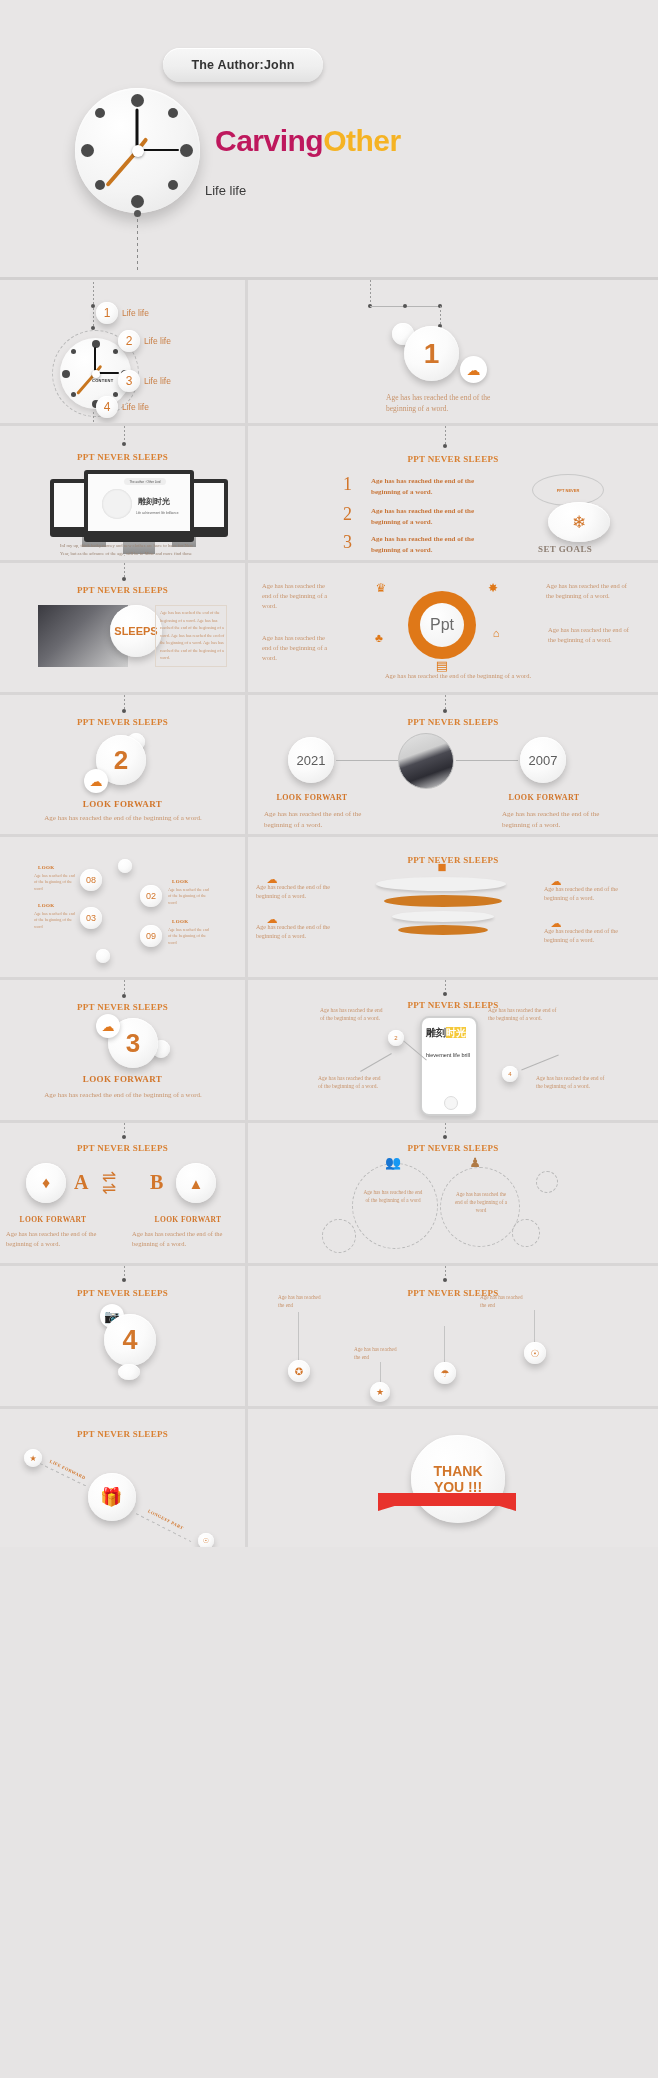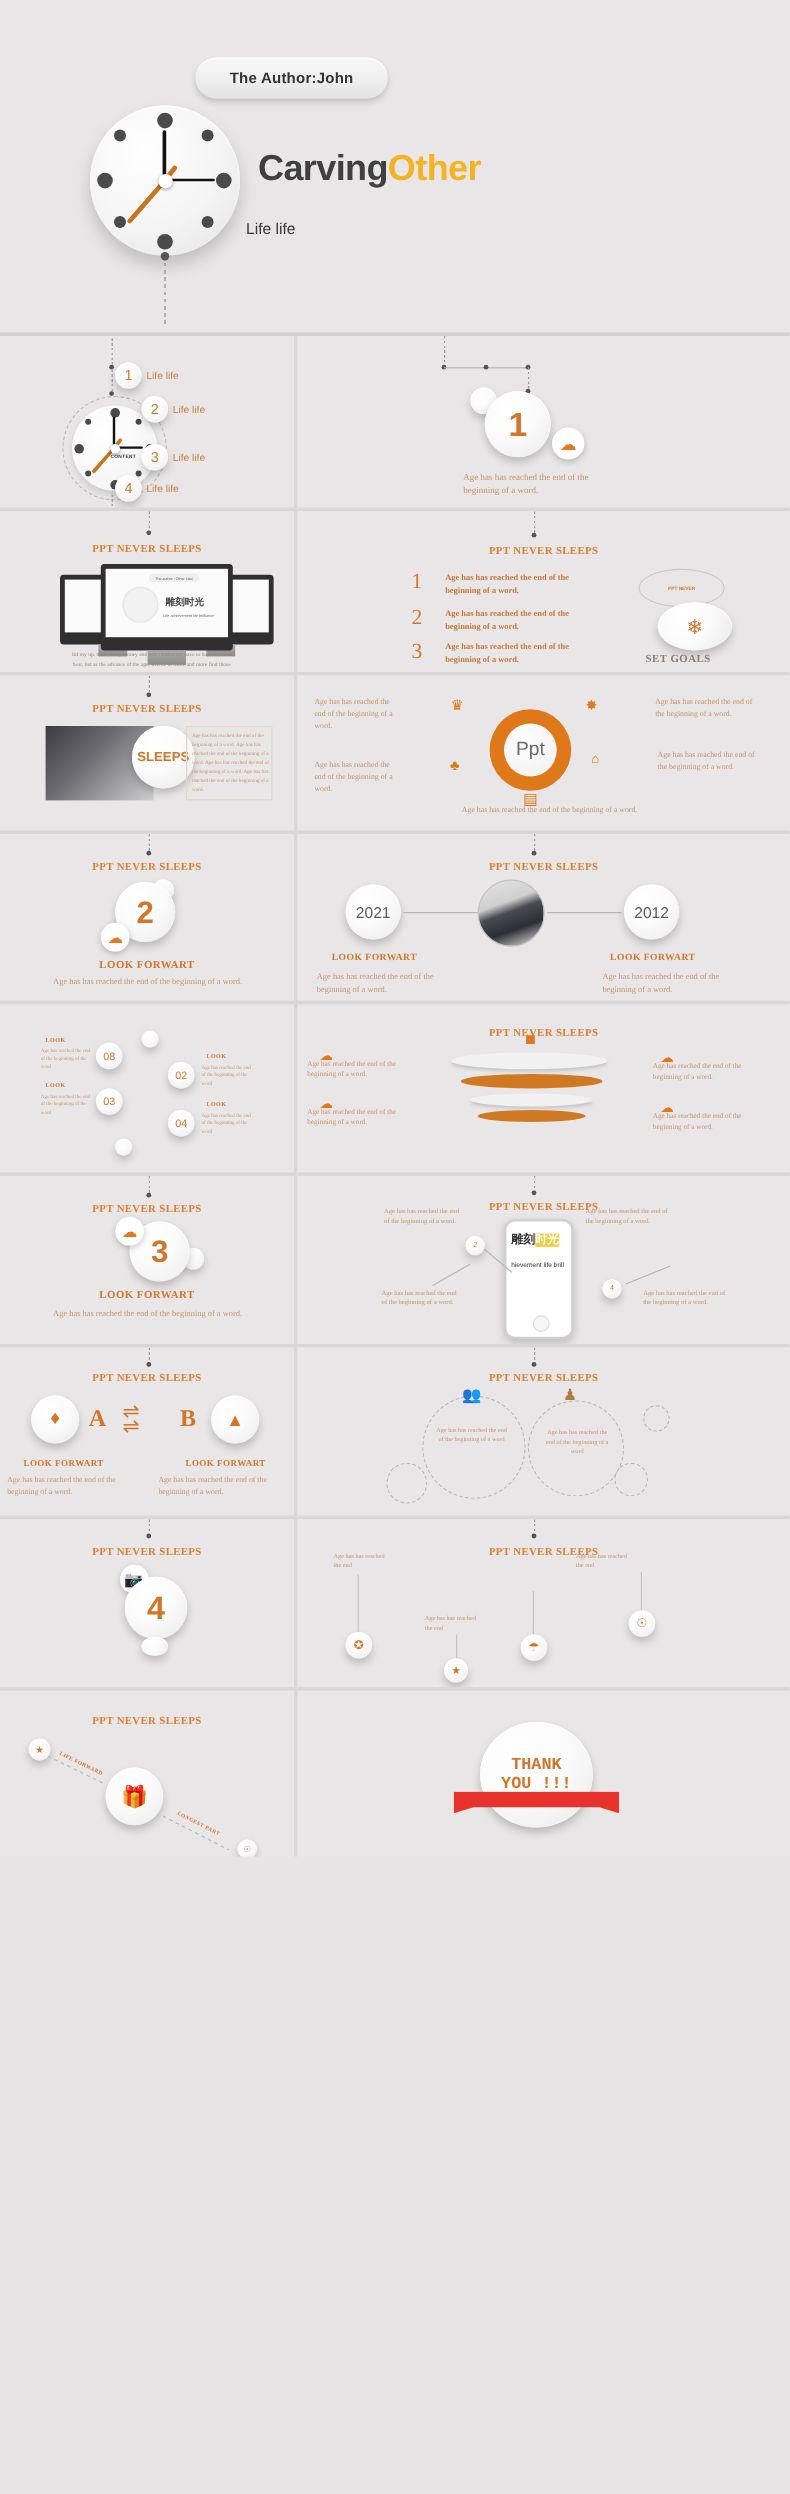--- a/index.html
+++ b/index.html
@@ -28,21 +28,21 @@
     background:radial-gradient(circle at 36% 30%, #ffffff 0%, #f4f4f4 55%, #e4e4e4 100%);
     box-shadow:0 8px 14px rgba(0,0,0,.18), inset 0 1px 2px #fff;
   }
   .dot-mark { position:absolute; background:#4a4a4a; border-radius:50%; }
   .hand { position:absolute; transform-origin: 0% 50%; border-radius:2px; }
   .hub { position:absolute; width:12px; height:12px; border-radius:50%; background:#fff;
          box-shadow:0 1px 3px rgba(0,0,0,.4); left:50%; top:50%; transform:translate(-50%,-50%); z-index:5;}
   .brand {
     position:absolute; left:215px; top:124px; font-size:30px; font-weight:bold; letter-spacing:-0.5px;
   }
-  .brand .b1 { color:#404040; }
+  .brand .b1 { color:#be185d; }
   .brand .b2 { color:#f5b324; }
   .tagline { position:absolute; left:205px; top:183px; font-size:13px; color:#3a3a3a; }
 
   .stem { position:absolute; width:1px; background:repeating-linear-gradient(180deg,#8a8a8a 0 3px, transparent 3px 6px); }
   .stem-dot { position:absolute; width:7px; height:7px; border-radius:50%; background:#555; }
 
   
   .grid { display:grid; grid-template-columns: 248px 410px; }
   .cell {
     position:relative; background:#e8e6e6;
@@ -302,21 +302,21 @@
       <div class="ttl" style="top:22px;">PPT NEVER SLEEPS</div>
 
       <div class="pearl" style="left:40px;top:42px;width:46px;height:46px;font-size:13px;color:#5b5b5b;">
           <span>2021</span>
         </div>
       <div class="conn" style="left:88px;top:65px;width:62px;"></div>
       <div style="position:absolute;left:150px;top:38px;width:56px;height:56px;border-radius:50%;border:1px solid #c2c2c2;overflow:hidden;
                   background:linear-gradient(160deg,#e4e4e4 0%,#cfcfcf 35%,#4a4a52 48%,#2d2d34 70%,#f0f0f0 100%);"></div>
       <div class="conn" style="left:208px;top:65px;width:62px;"></div>
       <div class="pearl" style="left:272px;top:42px;width:46px;height:46px;font-size:13px;color:#5b5b5b;">
-          <span>2012</span>
+          <span>2007</span>
         </div>
 
       <div class="fwd" style="left:24px;top:98px;width:80px;text-align:center;font-size:8px;">LOOK FORWART</div>
       <div class="fwd" style="left:256px;top:98px;width:80px;text-align:center;font-size:8px;">LOOK FORWART</div>
 
       <div class="body-txt" style="left:16px;top:114px;width:110px;font-size:7px;">Age has has reached the end of the beginning of a word.</div>
       <div class="body-txt" style="left:254px;top:114px;width:110px;font-size:7px;">Age has has reached the end of the beginning of a word.</div>
     </div>
 
     <div class="cell" style="height:143px;">
@@ -334,21 +334,21 @@
 
       <div class="fwd" style="left:38px;top:66px;font-size:5px;">LOOK</div>
       <div class="body-txt" style="left:34px;top:74px;width:44px;font-size:4.2px;">Age has reached the end of the beginning of the word</div>
       <div class="pearl" style="left:80px;top:70px;width:22px;height:22px;font-size:9px;">
           <span>03</span>
         </div>
 
       <div class="fwd" style="left:172px;top:82px;font-size:5px;">LOOK</div>
       <div class="body-txt" style="left:168px;top:90px;width:44px;font-size:4.2px;">Age has reached the end of the beginning of the word</div>
       <div class="pearl" style="left:140px;top:88px;width:22px;height:22px;font-size:9px;">
-          <span>04</span>
+          <span>09</span>
         </div>
 
       <div class="pearl" style="left:118px;top:22px;width:14px;height:14px;"></div>
       <div class="pearl" style="left:96px;top:112px;width:14px;height:14px;"></div>
     </div>
 
     <div class="cell" style="height:143px;">
       <div class="ttl" style="top:18px;">PPT NEVER SLEEPS</div>
 
       <div class="orangebadge" style="left:16px;top:34px;width:16px;height:16px;background:none;box-shadow:none;font-size:11px;">☁</div>
@@ -485,21 +485,21 @@
       <div class="fwd" style="left:48px;top:58px;font-size:4.5px;transform:rotate(26deg);">LIFE FORWARD</div>
 
       <div class="pearl" style="left:88px;top:64px;width:48px;height:48px;font-size:18px;">🎁</div>
 
       <div style="position:absolute;left:136px;top:104px;width:62px;height:1px;background:repeating-linear-gradient(90deg,#bbb 0 3px,transparent 3px 6px);transform:rotate(27deg);transform-origin:0 0;"></div>
       <div class="fwd" style="left:146px;top:108px;font-size:4.5px;transform:rotate(27deg);">LONGEST PART</div>
       <div class="pearl" style="left:198px;top:124px;width:16px;height:16px;font-size:7px;">☉</div>
     </div>
 
     <div class="cell" style="height:138px;border-bottom:none;">
-      <div class="pearl" style="left:152px;top:26px;width:94px;height:88px;flex-direction:column;line-height:1.15;font-family:Liberation Mono, monospace;">
+      <div class="pearl" style="left:163px;top:26px;width:94px;height:88px;flex-direction:column;line-height:1.15;">
         <div style="font-size:14px;font-weight:bold;">THANK</div>
         <div style="font-size:14px;font-weight:bold;">YOU !!!</div>
       </div>
       <div style="position:absolute;left:130px;top:84px;width:138px;height:18px;background:#e8322c;
                   clip-path:polygon(0 0,100% 0,100% 100%,88% 72%,12% 72%,0 100%);box-shadow:0 2px 4px rgba(0,0,0,.25);"></div>
     </div>
 
   </div>
 
 </div>

